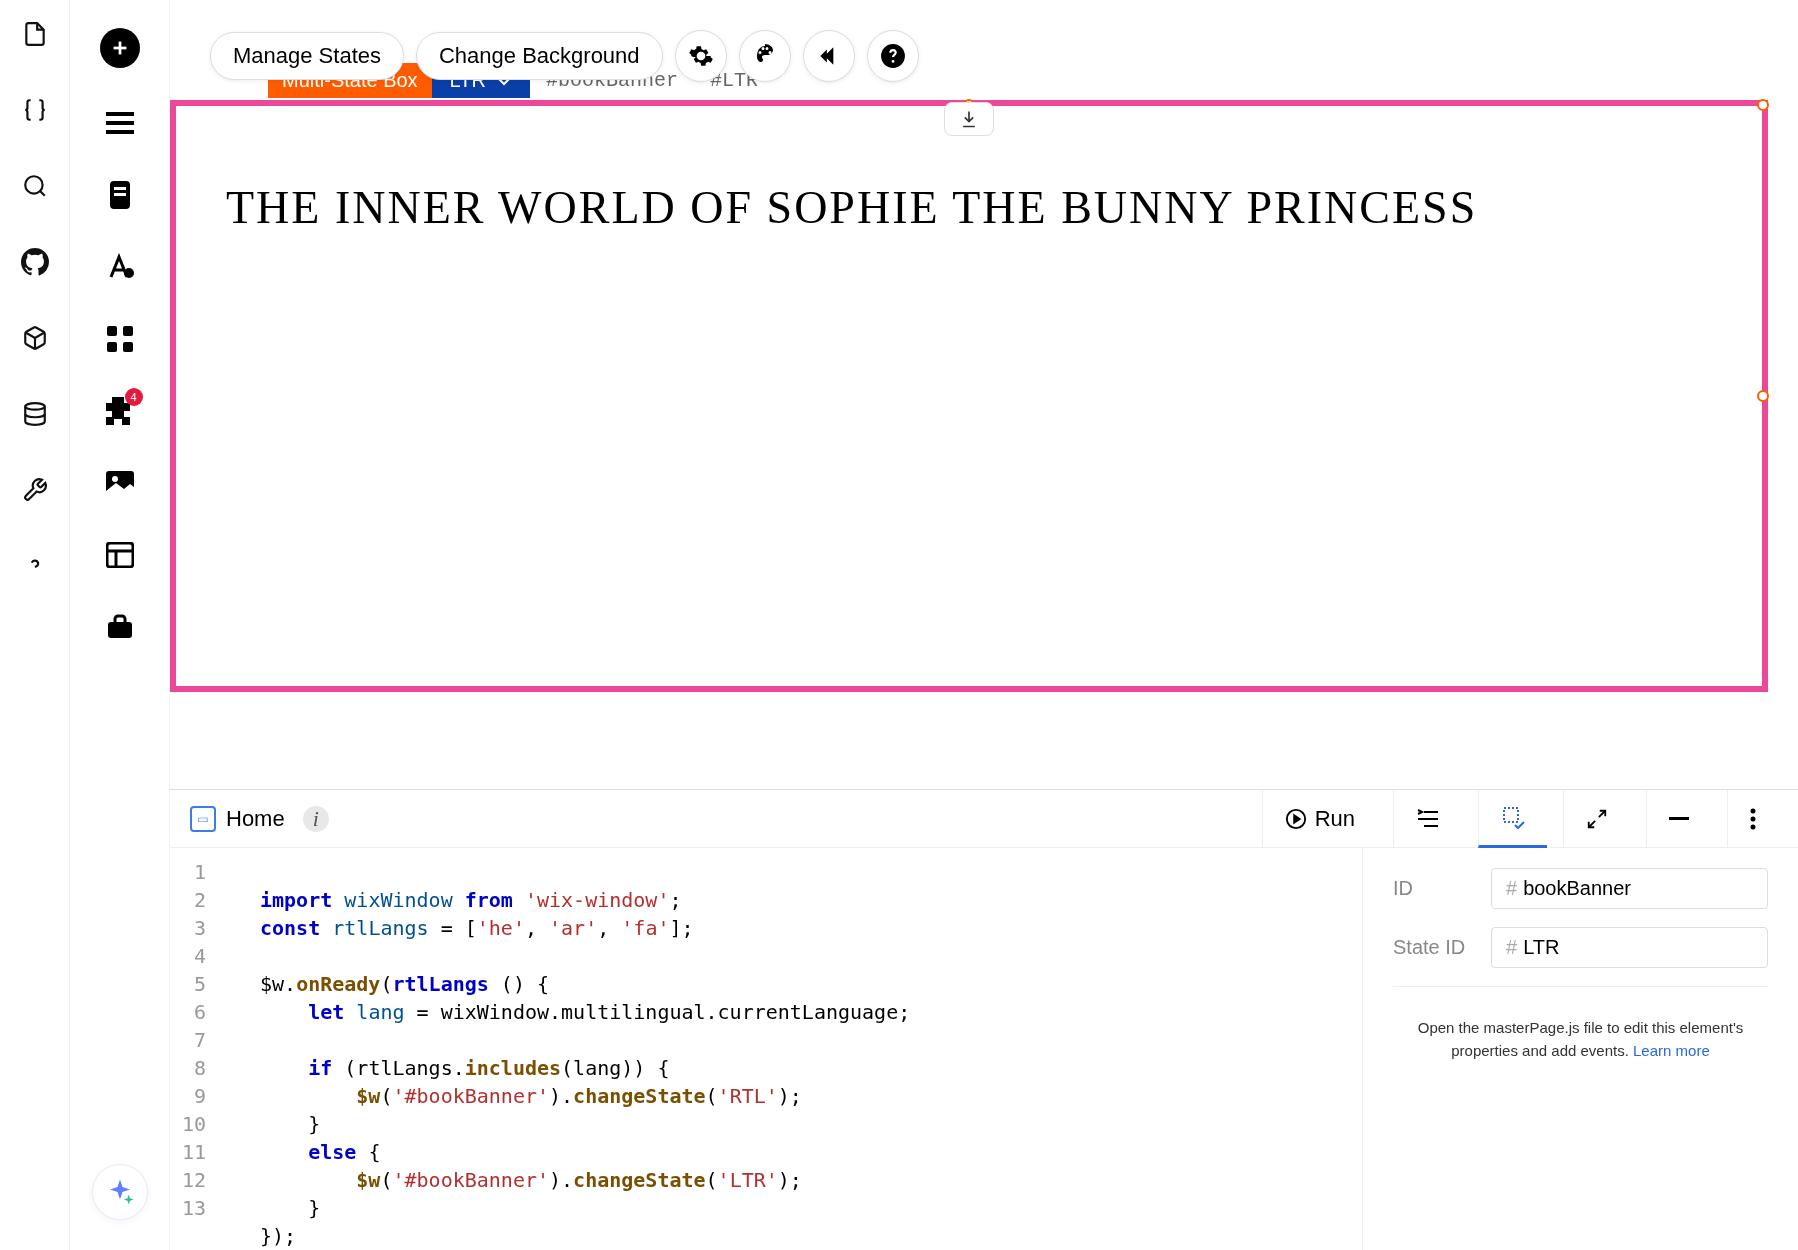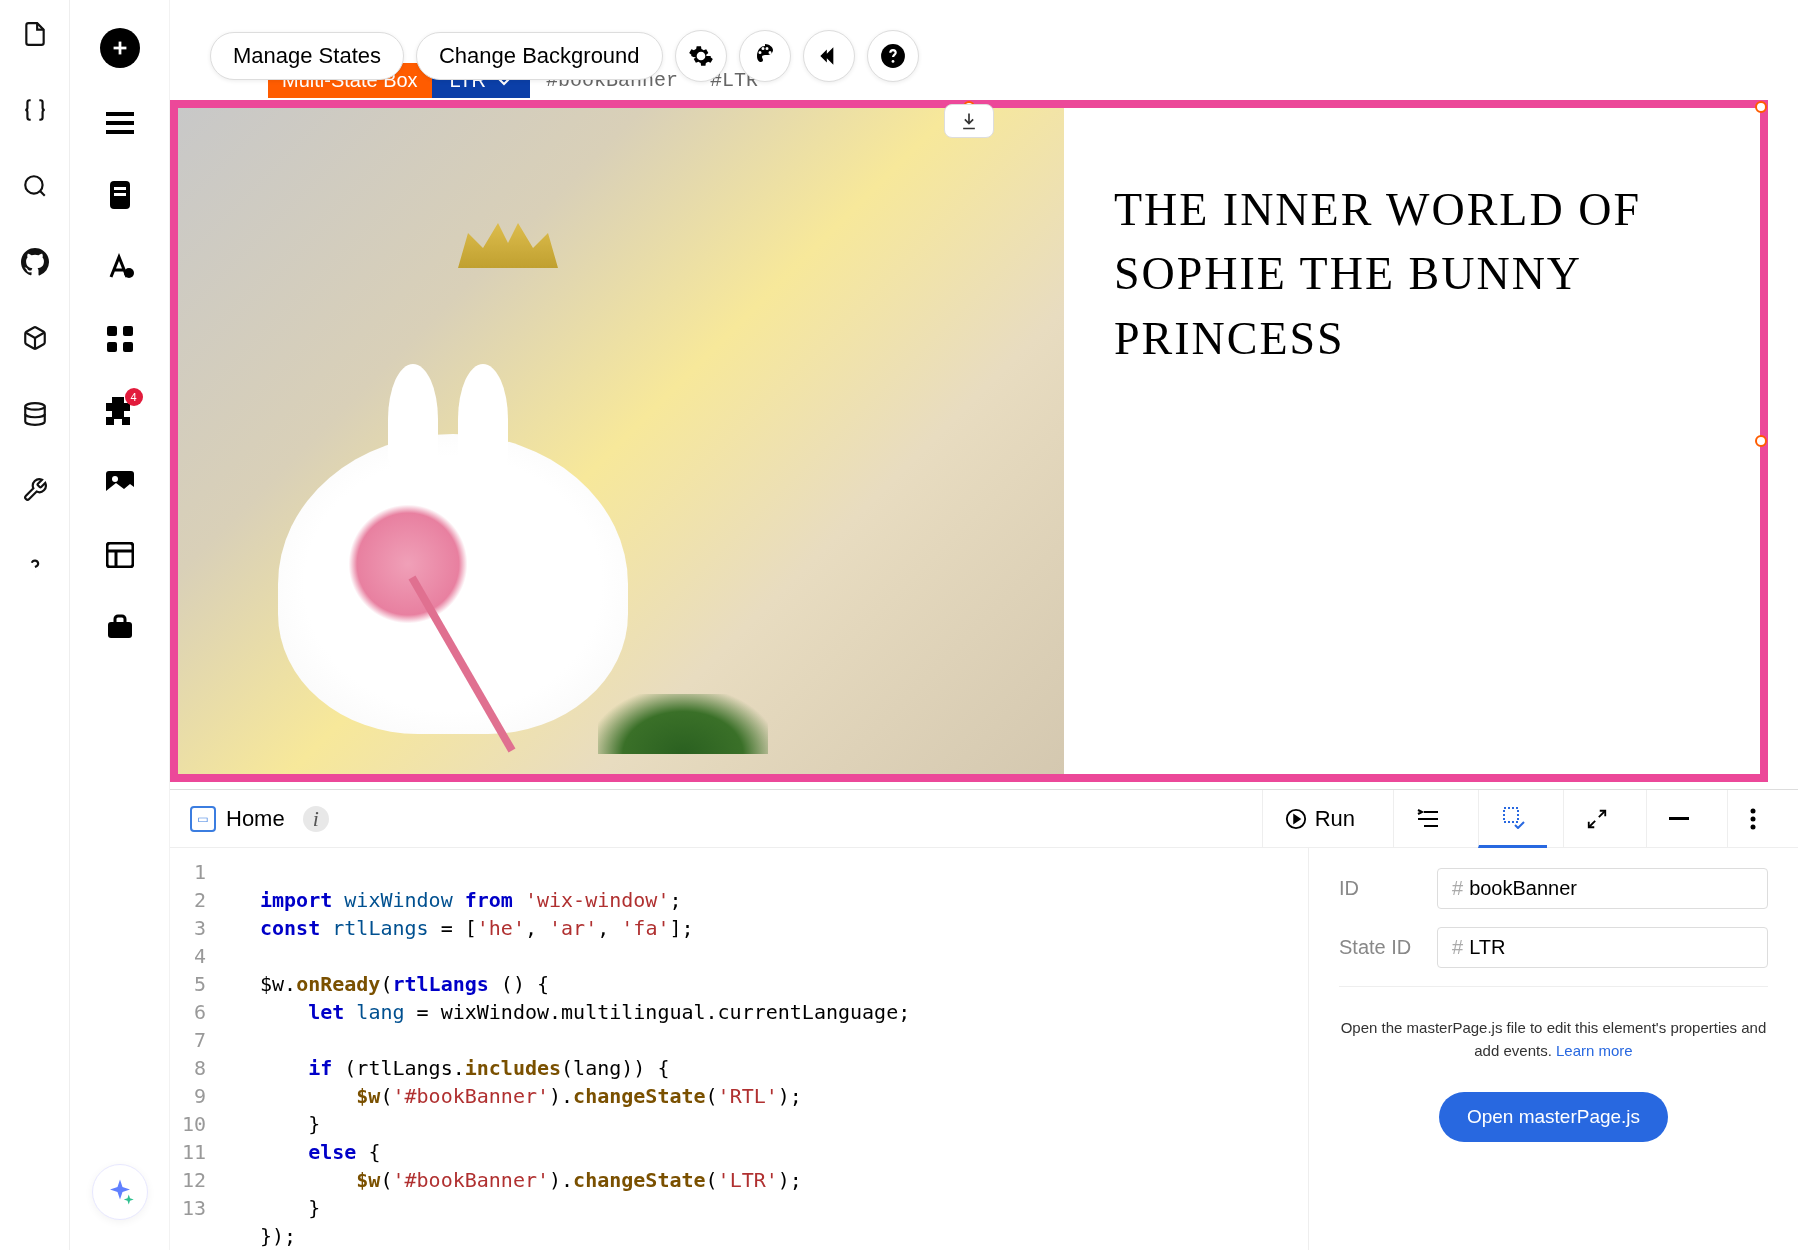--- a/index.html
+++ b/index.html
@@ -21,21 +21,21 @@
 .canvas-wrap { height: 790px; position: relative; background: #fff; padding: 10px 30px 0 0; }
 .floating-toolbar { position: absolute; top: 30px; left: 40px; display: flex; gap: 12px; align-items: center; z-index: 10; }
 .pill { background: #fff; border: 1px solid #ddd; border-radius: 30px; padding: 10px 22px; font-size: 22px; display: flex; align-items: center; box-shadow: 0 1px 4px rgba(0,0,0,0.08); cursor: pointer; }
 .circle-btn { width: 52px; height: 52px; border-radius: 50%; background: #fff; border: 1px solid #ddd; display: flex; align-items: center; justify-content: center; box-shadow: 0 1px 4px rgba(0,0,0,0.08); cursor: pointer; }
 
 .element-labels { position: absolute; top: 63px; left: 50px; display: flex; align-items: flex-start; font-size: 20px; z-index: 5; padding-left: 48px; }
 .lbl-orange { background: #ff5c00; color: #fff; padding: 6px 14px; }
 .lbl-blue { background: #0b3fa8; color: #fff; padding: 6px 18px; display: flex; align-items: center; gap: 10px; }
 .lbl-tag { color: #666; padding: 6px 16px; font-family: 'Courier New', monospace; font-size: 20px; }
 
-.selected-box { position: absolute; top: 100px; left: 0; right: 30px; height: 682px; border: 8px solid #ec4899; display: flex; background: #fff; }
+.selected-box { position: absolute; top: 100px; left: 0; right: 30px; height: 592px; border: 6px solid #ec4899; display: flex; background: #fff; flex-direction: column; }
 .handle { position: absolute; width: 12px; height: 12px; border: 2px solid #ff5c00; background: #fff; border-radius: 50%; }
 .handle.tc { top: -7px; left: 50%; transform: translateX(-50%); }
 .handle.tr { top: -7px; right: -7px; }
 .handle.mr { top: 50%; right: -7px; transform: translateY(-50%); }
 .download-tab { position: absolute; top: -4px; left: 50%; transform: translateX(-50%); background: #fff; border: 1px solid #ddd; border-radius: 8px; padding: 6px 14px; z-index: 3; cursor: pointer; }
 
 .img-half { width: 56%; background: linear-gradient(135deg, #c8c8c8 0%, #d9d0b8 30%, #f7e89a 50%, #e8dcc0 70%, #d4c8b0 100%); position: relative; overflow: hidden; }
 .bunny { position: absolute; bottom: 40px; left: 100px; width: 350px; height: 300px; background: radial-gradient(ellipse at 50% 50%, #fff 0%, #fff 60%, #f5f5f5 100%); border-radius: 50% 50% 40% 40%; }
 .bunny::before { content: ""; position: absolute; top: -70px; left: 110px; width: 50px; height: 110px; background: #fff; border-radius: 50% 50% 20% 20%; }
 .bunny::after { content: ""; position: absolute; top: -70px; left: 180px; width: 50px; height: 110px; background: #fff; border-radius: 50% 50% 20% 20%; }
@@ -62,21 +62,21 @@
 .code-area { flex: 1; display: flex; font-family: 'Menlo', 'Consolas', monospace; font-size: 20px; line-height: 28px; padding-top: 10px; }
 .gutter { width: 50px; text-align: right; color: #999; padding-right: 14px; }
 .gutter div { height: 28px; }
 .code-lines { flex: 1; white-space: pre; padding-left: 40px; position: relative; }
 .code-lines .hl { position: absolute; top: 0; left: 0; right: 20px; height: 28px; background: #edf4fa; z-index: -1; }
 .kw { color: #0000c8; font-weight: bold; }
 .str { color: #b03030; }
 .fn { color: #7a5000; font-weight: bold; }
 .ident { color: #005090; }
 
-.props-panel { width: 490px; border-left: 1px solid #eee; padding: 20px 30px; }
+.props-panel { width: 436px; border-left: 1px solid #eee; padding: 20px 30px; }
 .prop-row { display: flex; align-items: center; gap: 18px; margin-bottom: 18px; font-size: 20px; }
 .prop-lbl { color: #888; min-width: 80px; }
 .prop-val-box { flex: 1; border: 1px solid #ddd; border-radius: 4px; padding: 8px 14px; display: flex; align-items: center; gap: 6px; }
 .hash { color: #aaa; }
 .props-msg { text-align: center; font-size: 15px; color: #333; margin-top: 30px; line-height: 1.5; }
 .props-msg a { color: #2868e0; text-decoration: none; }
 .open-master { display: block; margin: 30px auto 0; background: #2868e0; color: #fff; border: none; border-radius: 30px; padding: 14px 28px; font-size: 19px; cursor: pointer; }
 
 svg { display: block; }
 </style>
@@ -363,18 +363,17 @@
           </div>
           <div class="prop-row">
             <div class="prop-lbl">State ID</div>
             <div class="prop-val-box">
                 <span class="hash">#</span>
                 <span>LTR</span>
               </div>
           </div>
           <hr style="border:none;border-top:1px solid #eee;margin:10px 0 0;">
           <div class="props-msg"><span>Open the masterPage.js file to edit this element's properties and add events. </span><a href="#">Learn more</a></div>
-          <button class="open-master">Open masterPage.js</button>
         </div>
       </div>
     </div>
   </div>
 </div>
 
 </body></html>

